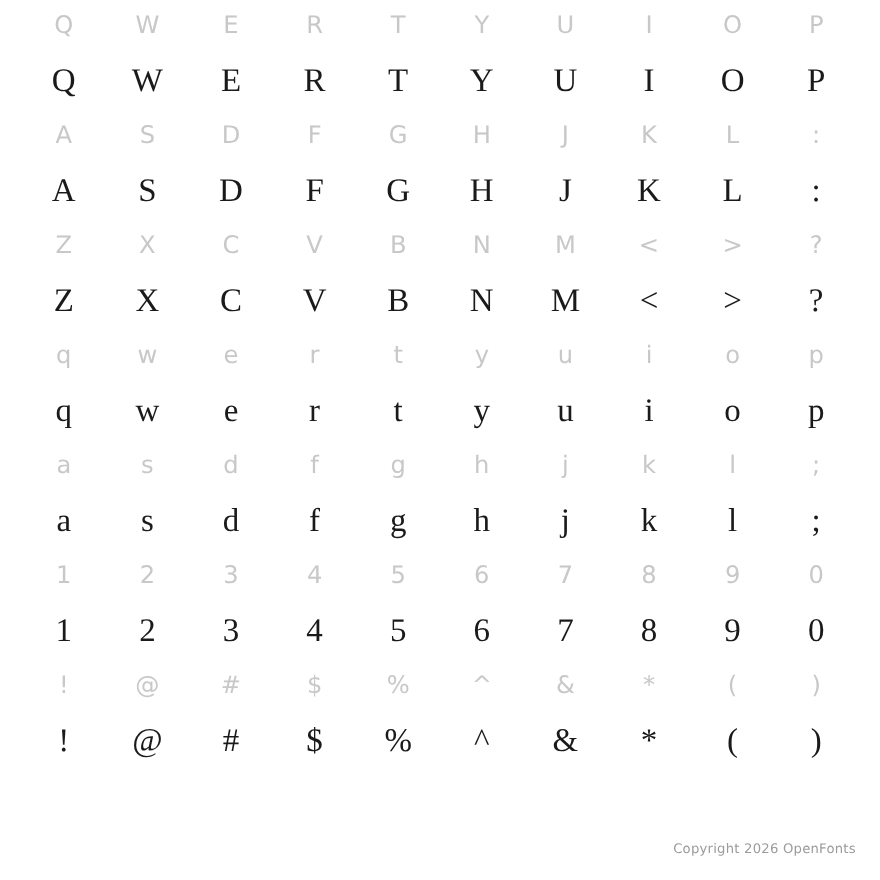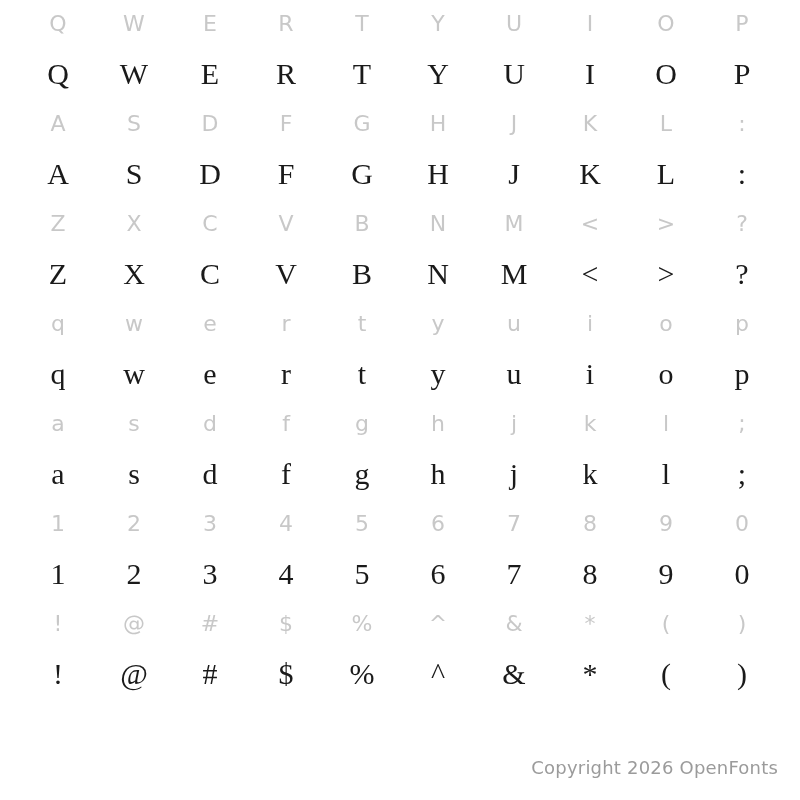--- a/index.html
+++ b/index.html
@@ -52,21 +52,21 @@
     font-family: "Liberation Serif", serif;
     font-size: 30px;
     font-weight: 400;
   }
   .footer {
     position: absolute;
     right: 22px;
     bottom: 22px;
     color: #9b9b9b;
     font-family: "DejaVu Sans", sans-serif;
-    font-size: 18px;
+    font-size: 12px;
     letter-spacing: 0.2px;
   }
 </style>
 </head>
 <body>
 
 <div class="specimen">
     <div class="row label-row">
       <div class="cell">Q</div>
       <div class="cell">W</div>

